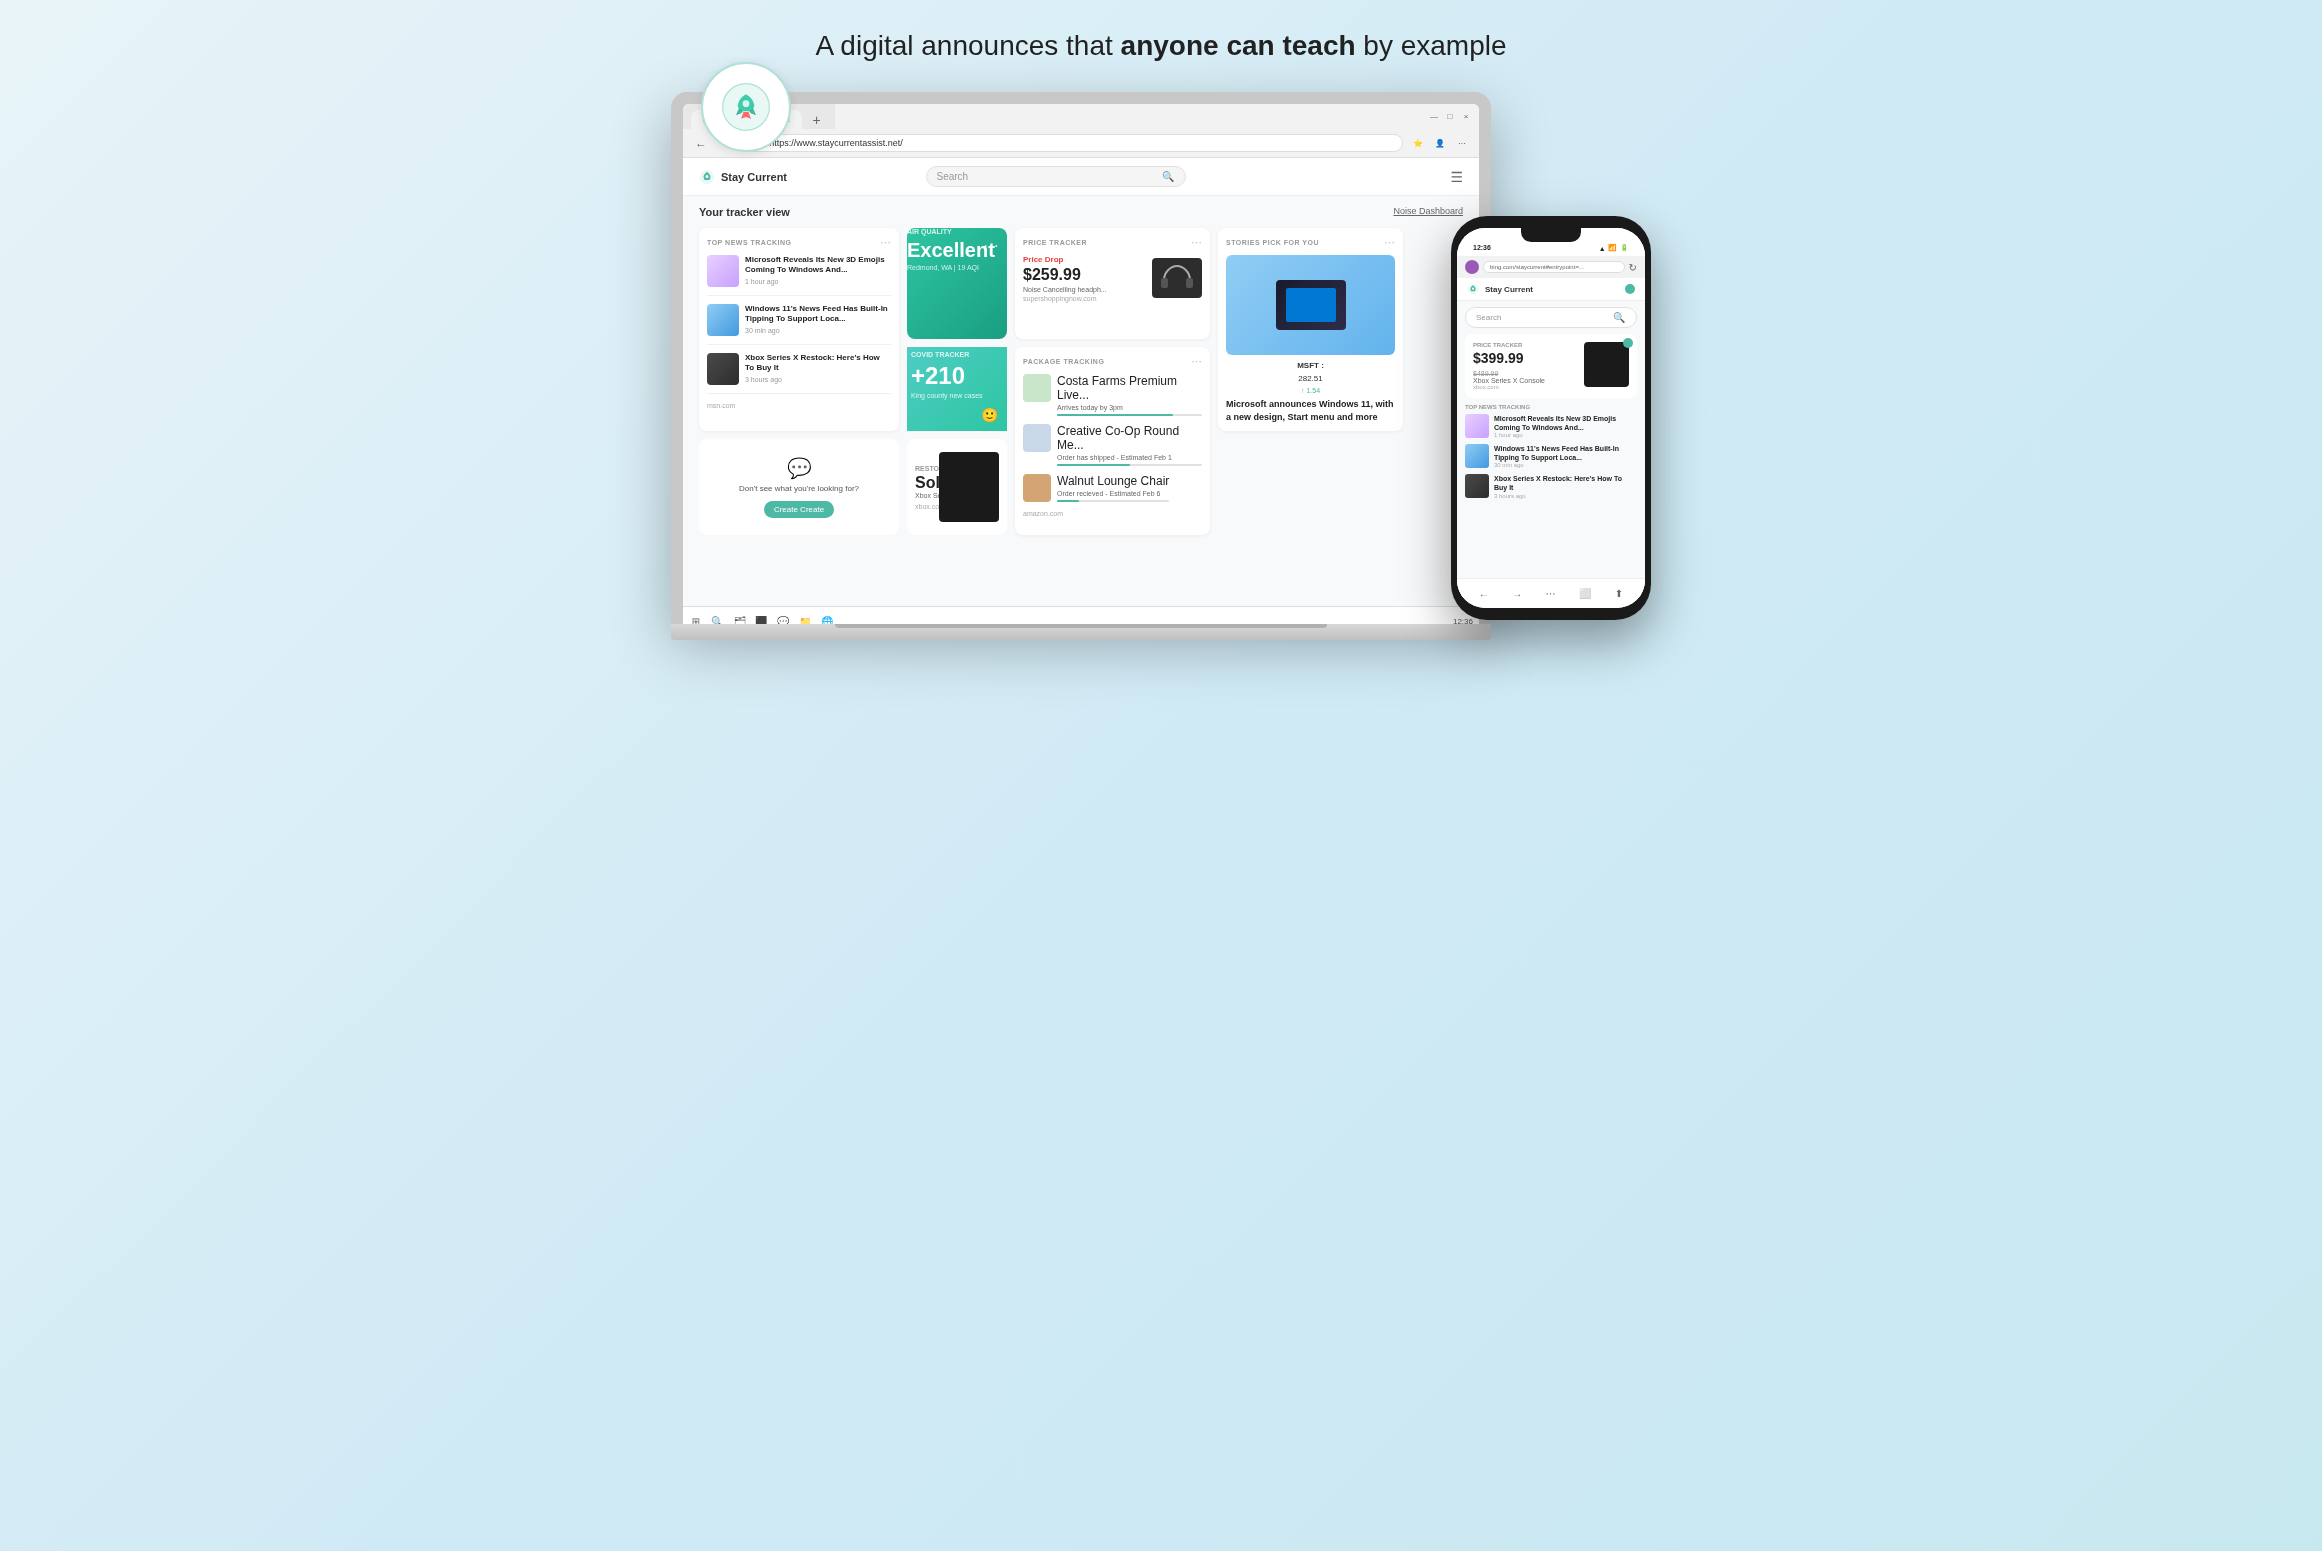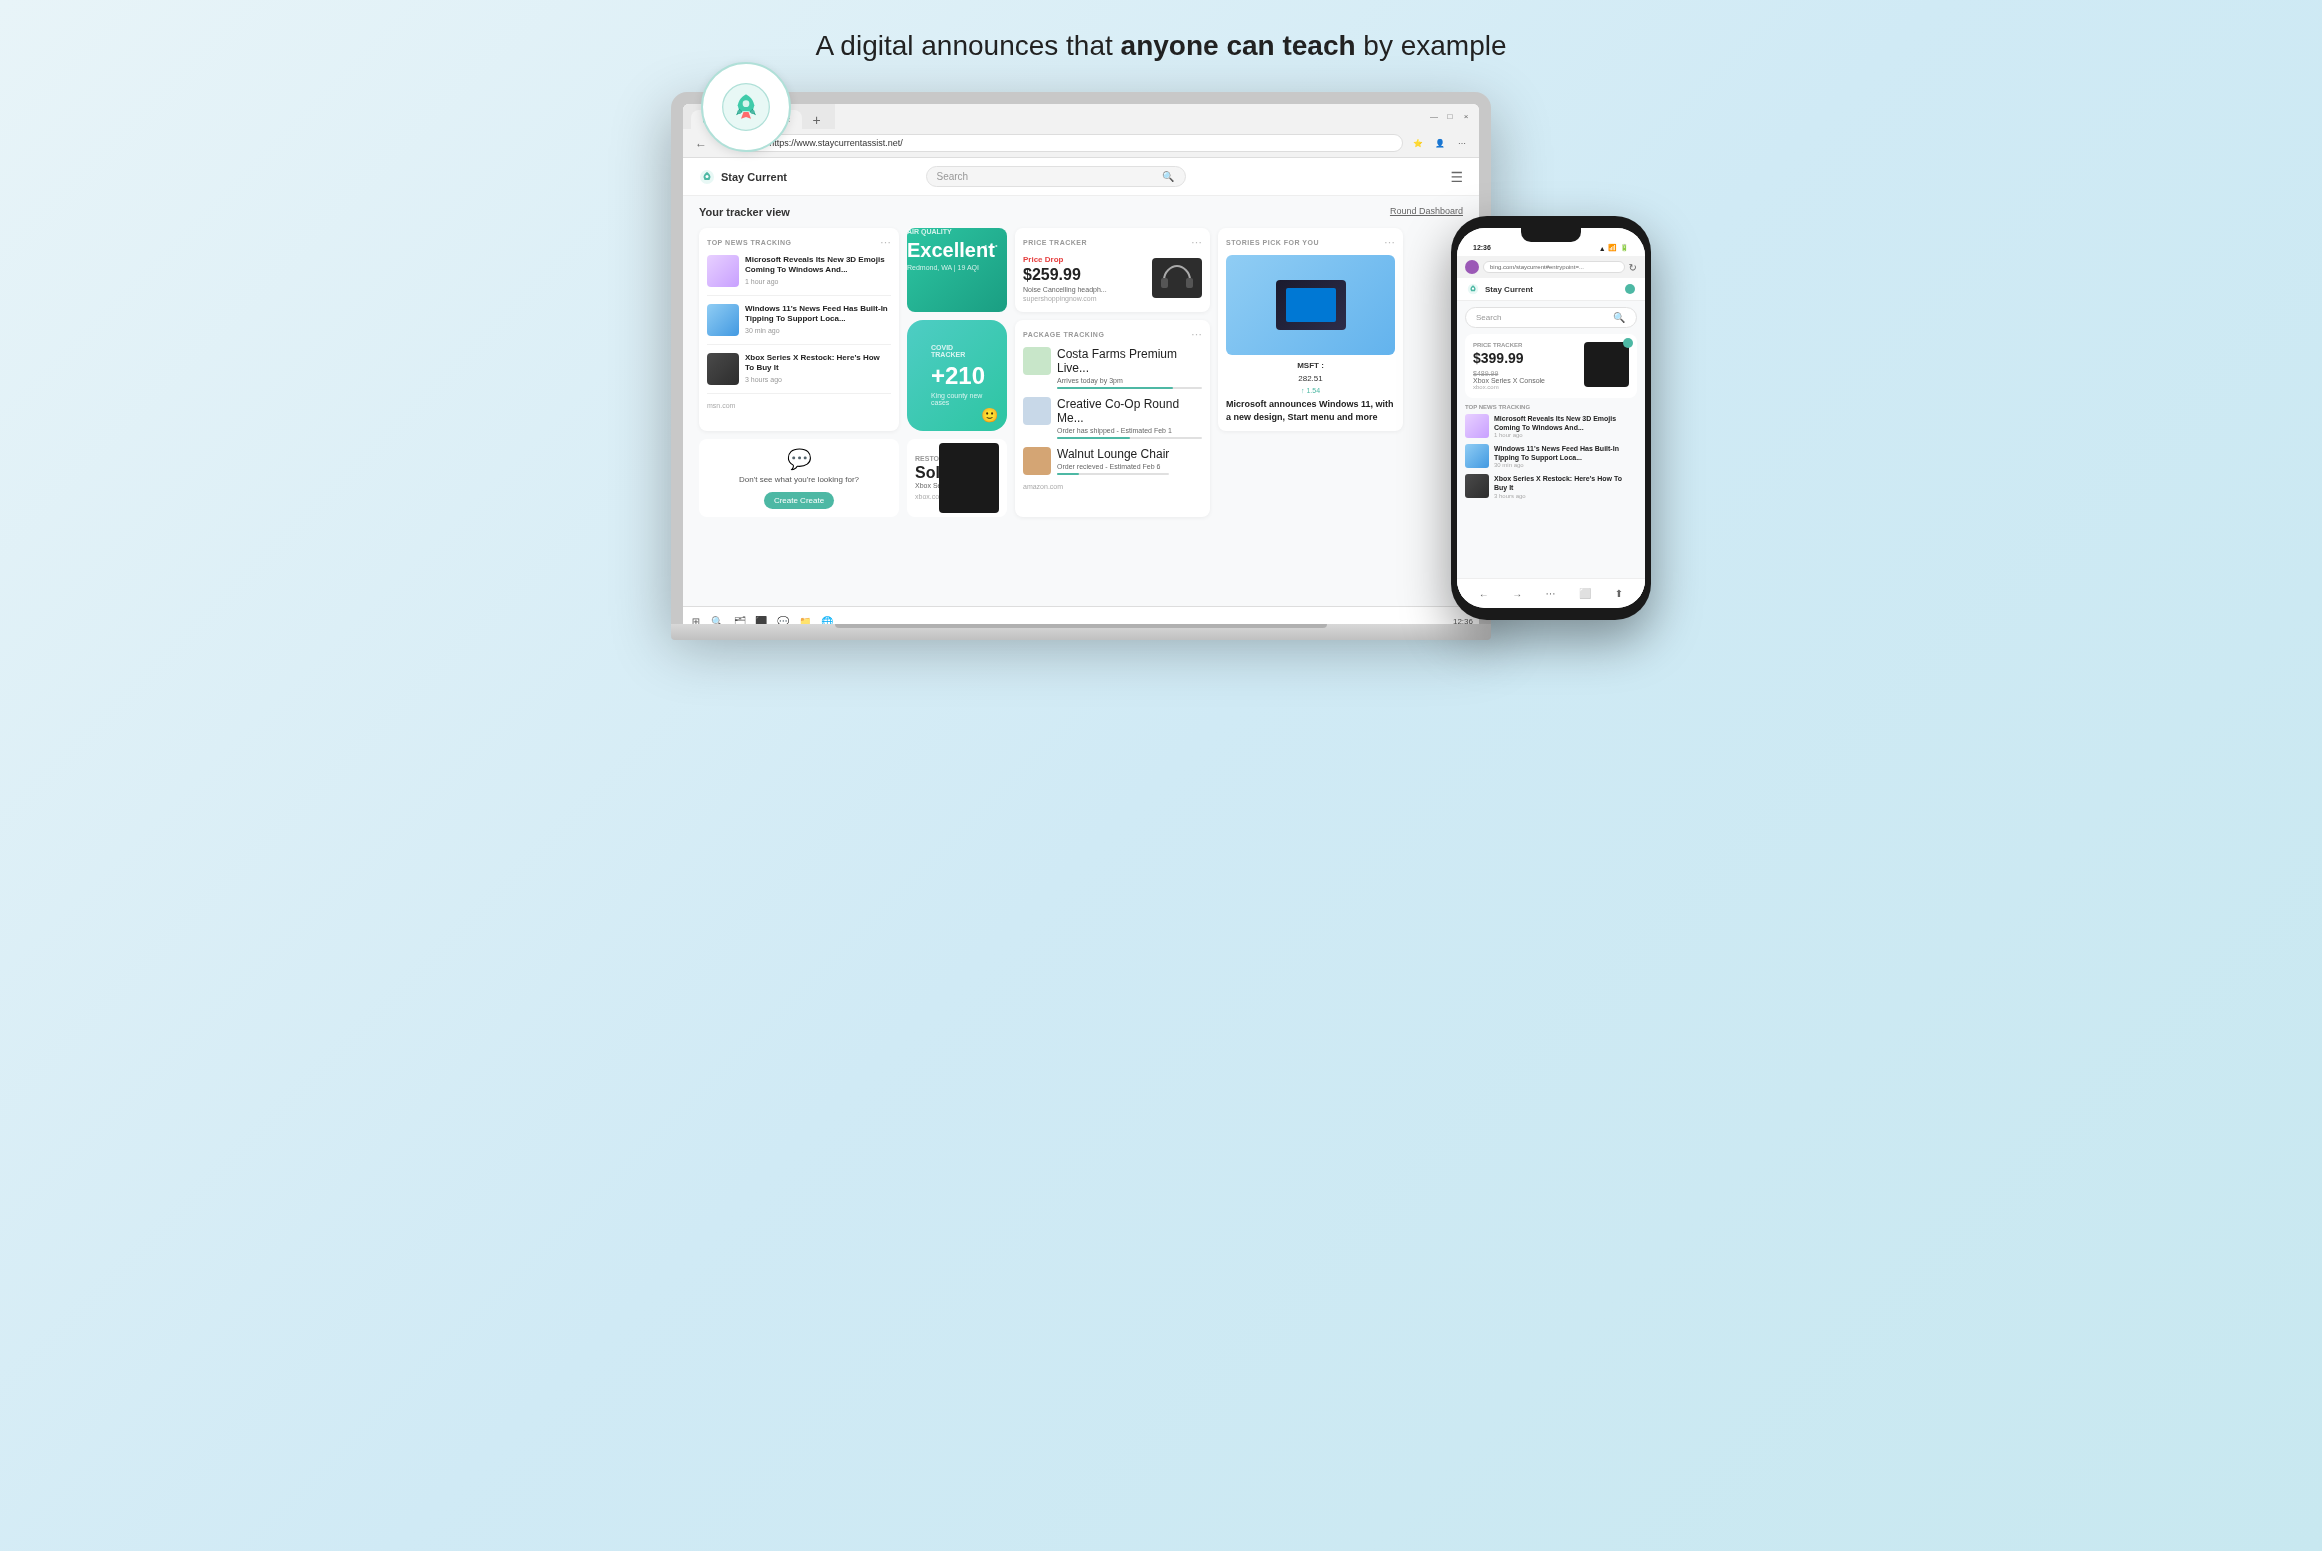--- a/index.html
+++ b/index.html
@@ -344,22 +344,22 @@
     }
     .aq-label { color: rgba(255,255,255,0.8); font-size: 7px; font-weight: 700; text-transform: uppercase; }
     .aq-value { font-size: 20px; font-weight: 700; margin: 4px 0 2px; }
     .aq-location { font-size: 7px; color: rgba(255,255,255,0.8); }
     .aq-card-menu { position: absolute; top: 8px; right: 8px; color: rgba(255,255,255,0.7); }
 
     
     .covid-card {
       background: linear-gradient(135deg, #4ecdc4, #2dc5a2);
       color: white;
-      border-radius: 16px;
-      padding: 24px;
+      border-radius: 0;
+      padding: 4px;
       position: relative;
     }
     .covid-label { color: rgba(255,255,255,0.8); font-size: 7px; font-weight: 700; text-transform: uppercase; }
     .covid-count { font-size: 24px; font-weight: 700; margin: 4px 0 2px; }
     .covid-desc { font-size: 7px; color: rgba(255,255,255,0.8); }
 
     
     .price-card {}
     .price-drop-label {
       font-size: 8px;
@@ -845,21 +845,21 @@
             <div class="app-search">
               <span>Search</span>
               <span style="color:#aaa;font-size:10px;">🔍</span>
             </div>
             <div class="hamburger">☰</div>
           </div>
 
           <div class="dashboard">
             <div class="dashboard-header">
               <span class="dashboard-title">Your tracker view</span>
-              <span class="edit-link">Round Dashboard</span>
+              <span class="edit-link">Noise Dashboard</span>
             </div>
 
             <div class="cards-grid">
 
               <div class="card news-card">
                 <div class="card-header">
                   <span class="card-label">TOP NEWS TRACKING</span>
                   <span class="card-menu">⋯</span>
                 </div>
                 <div class="news-item">

